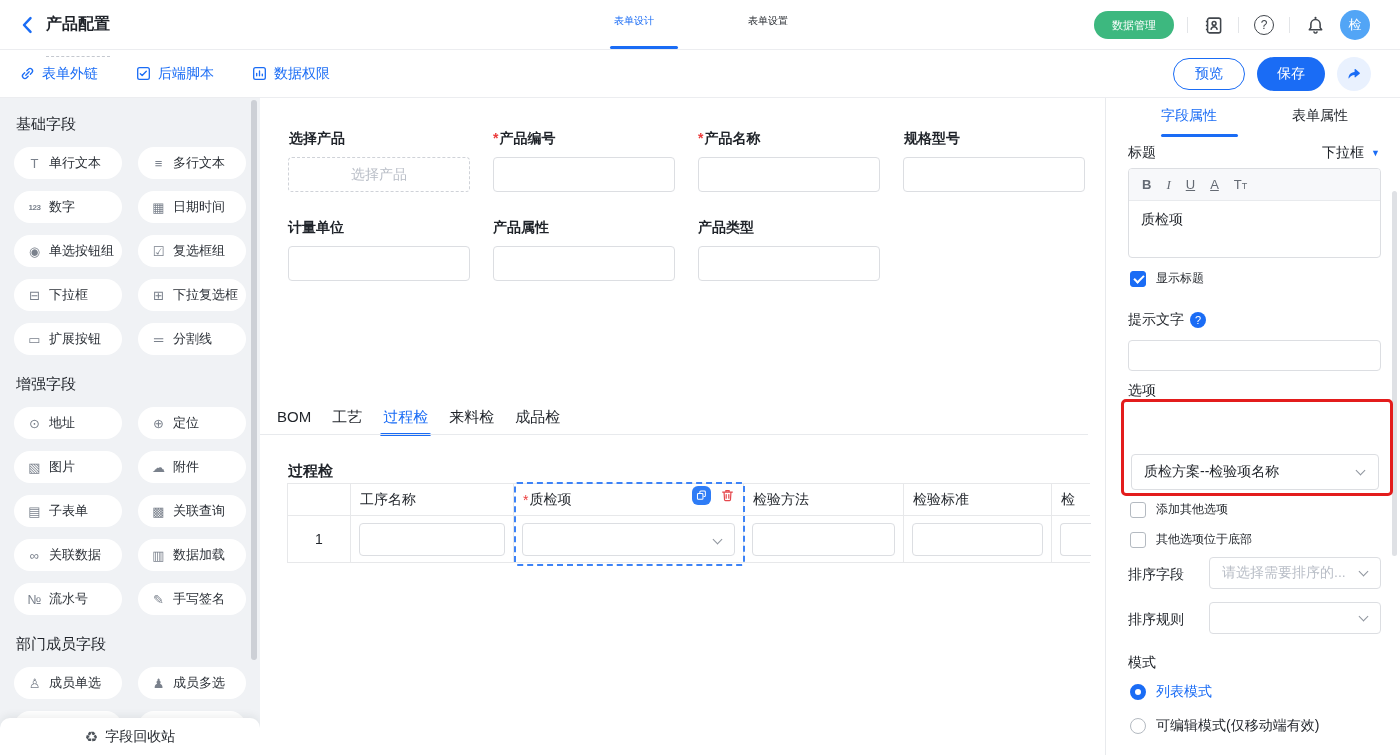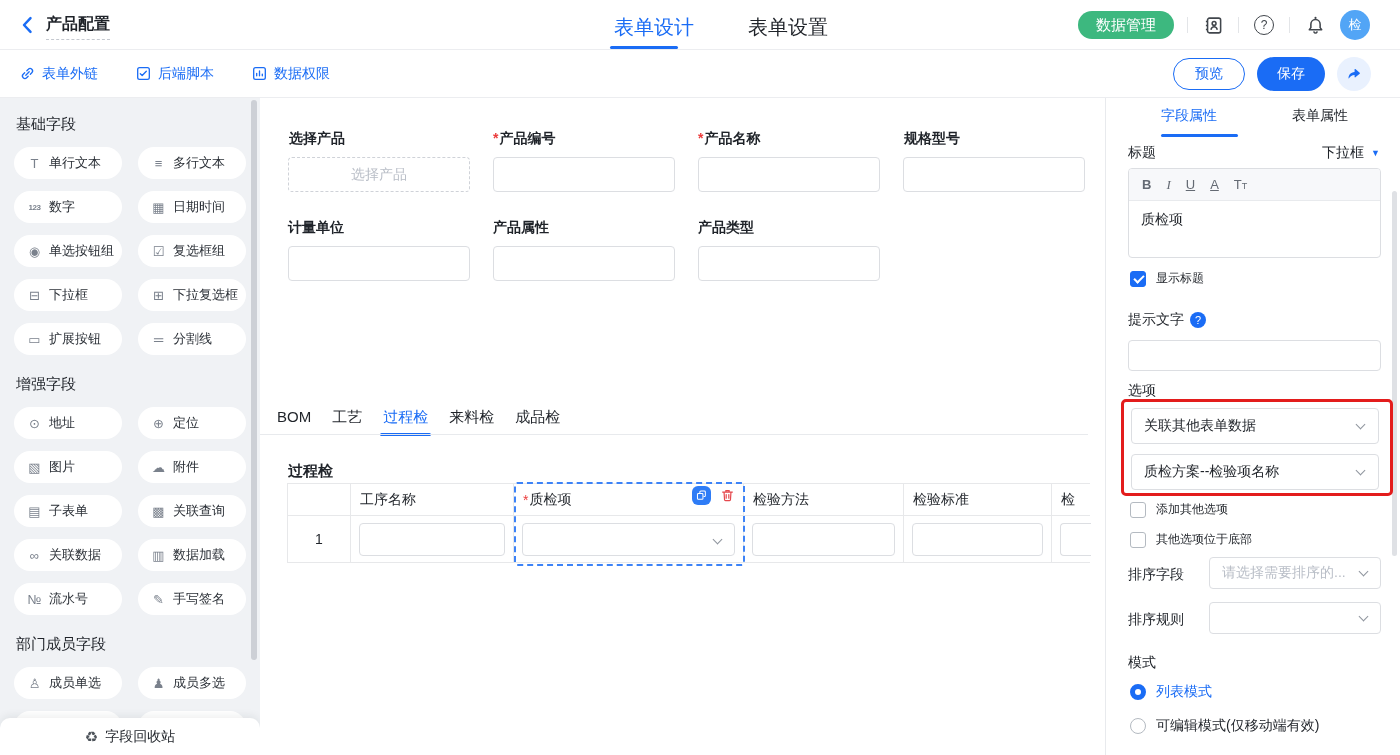--- a/index.html
+++ b/index.html
@@ -5,27 +5,27 @@
   * { margin:0; padding:0; box-sizing:border-box; }
   body { background:#fff; }
   .app { position:relative; width:1400px; height:755px; background:#fff; overflow:hidden;
          font-family:"Liberation Sans","DejaVu Sans",sans-serif; color:#1f2329; font-size:14px; }
 
   
   .hdr { position:absolute; top:0; left:0; right:0; height:50px; background:#fff;
          border-bottom:1px solid #ecedf0; z-index:20; }
   .hdr-back { position:absolute; left:18px; top:15px; width:20px; height:20px; cursor:pointer; }
   .hdr-title { position:absolute; left:46px; top:14px; font-size:16px; font-weight:700;
-               border-bottom:1px dashed #c4c8cf; padding-bottom:4px; }
-  .hdr-tab { position:absolute; top:14px; font-size:20px; cursor:pointer; }
+               border-bottom:1px dashed #c4c8cf; padding-bottom:21px; }
+  .hdr-tab { position:absolute; top:14px; font-size:10px; cursor:pointer; }
   .hdr-tab.active { color:#1a6cf5; }
   .hdr-tab-line { position:absolute; top:46px; height:3px; background:#1a6cf5; border-radius:2px; }
   .hdr-right { position:absolute; right:30px; top:0; height:50px; display:flex; align-items:center; gap:13px; }
   .pill-green { height:28px; padding:0 18px; background:#3db87f; color:#fff; border:none;
-                border-radius:14px; font-size:15px; display:flex; align-items:center; cursor:pointer; }
+                border-radius:14px; font-size:11px; display:flex; align-items:center; cursor:pointer; }
   .vdiv { width:1px; height:16px; background:#e3e5e8; }
   .ico-btn { width:24px; height:24px; display:flex; align-items:center; justify-content:center; cursor:pointer; }
   .help-circle { width:20px; height:20px; border:1.4px solid #41464c; border-radius:50%;
                  display:flex; align-items:center; justify-content:center; font-size:12px; color:#41464c; }
   .avatar { width:30px; height:30px; border-radius:50%; background:#52a5f6; color:#fff;
             display:flex; align-items:center; justify-content:center; font-size:13px; cursor:pointer; }
 
   
   .tbar { position:absolute; top:50px; left:0; right:0; height:48px; background:#fff;
           border-bottom:1px solid #ecedf0; display:flex; align-items:center; padding:0 20px; z-index:19; }
@@ -434,24 +434,20 @@
       <span class="cb on"></span>
       <span>显示标题</span>
     </div>
 
     <span class="pn-lbl" style="top:217px;">
       <span>提示文字</span><span class="qmark">?</span>
     </span>
     <div class="pn-inp" style="top:246px;"></div>
 
     <span class="pn-lbl" style="top:288px;">选项</span>
-    <div class="sel" style="left:25px; top:314px; width:248px; height:36px;">
-      <span>关联其他表单数据</span>
-      <span class="chev" style="right:14px;"></span>
-    </div>
     <div class="sel" style="left:25px; top:360px; width:248px; height:36px;">
       <span>质检方案--检验项名称</span>
       <span class="chev" style="right:14px;"></span>
     </div>
     <div class="annot"></div>
 
     <div class="cb-row" style="top:407px;">
       <span class="cb"></span>
       <span>添加其他选项</span>
     </div>

